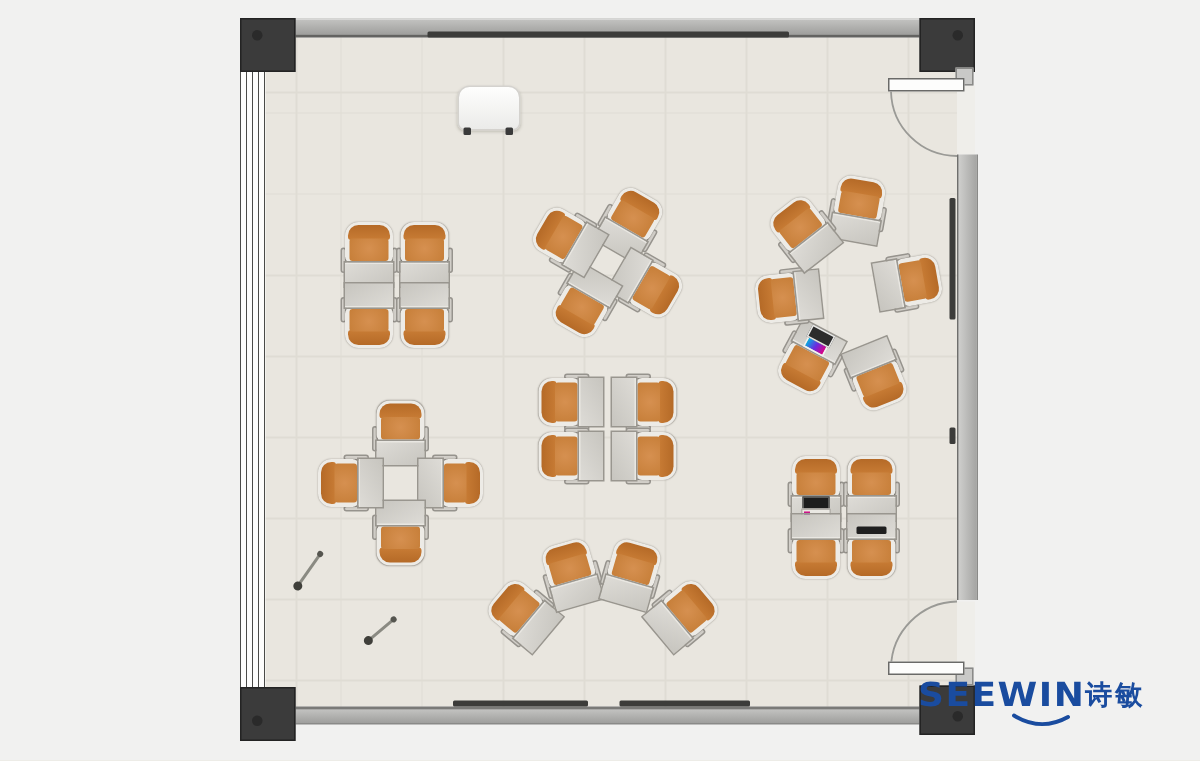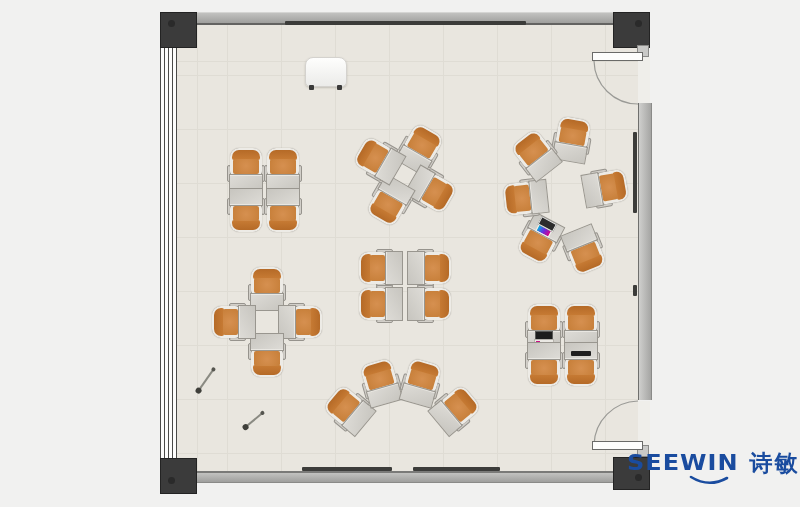--- a/index.html
+++ b/index.html
@@ -48,23 +48,23 @@
   .flipchart{position:absolute;left:305px;top:57px;width:40px;height:28px;background:linear-gradient(#fefefd,#ebebe9);border:1px solid #d4d2ce;border-radius:8px 8px 5px 5px;box-shadow:0 1px 2px rgba(80,75,60,.25);}
   .flipchart i{position:absolute;bottom:-4px;width:5px;height:5px;background:#3a3a3a;border-radius:1px;display:block;}
   .flipchart .f1{left:3px;} .flipchart .f2{right:4px;}
 
   
   .pin{position:absolute;height:2px;background:#8a8a82;transform-origin:50% 50%;}
   .pin:before{content:"";position:absolute;left:-3px;top:-2px;width:6px;height:6px;border-radius:50%;background:#3f3f3a;}
   .pin:after{content:"";position:absolute;right:-2px;top:-1px;width:4px;height:4px;border-radius:50%;background:#55554f;}
 
   
-  .logo{position:absolute;left:627px;top:451px;display:flex;align-items:flex-start;gap:11px;}
+  .logo{position:absolute;left:612px;top:451px;display:flex;align-items:flex-start;}
   .logo .word{font-weight:bold;font-size:24px;line-height:24px;letter-spacing:1px;color:#1a4c9f;transform:scaleY(.92);}
-  .logo .cjk{font-weight:bold;font-size:23px;line-height:25px;color:#1a4c9f;letter-spacing:2px;}
+  .logo .cjk{font-weight:bold;font-size:18px;line-height:25px;color:#1a4c9f;letter-spacing:2px;}
   .logo .swoosh{position:absolute;left:61px;top:24px;}
 </style>
 </head>
 <body>
 
 <div id="stage">
 
   <div class="floor"></div>
   <div class="floor-patch" style="left:638px;top:57px;width:12px;height:46px;"></div>
   <div class="floor-patch" style="left:638px;top:401px;width:12px;height:44px;"></div>

